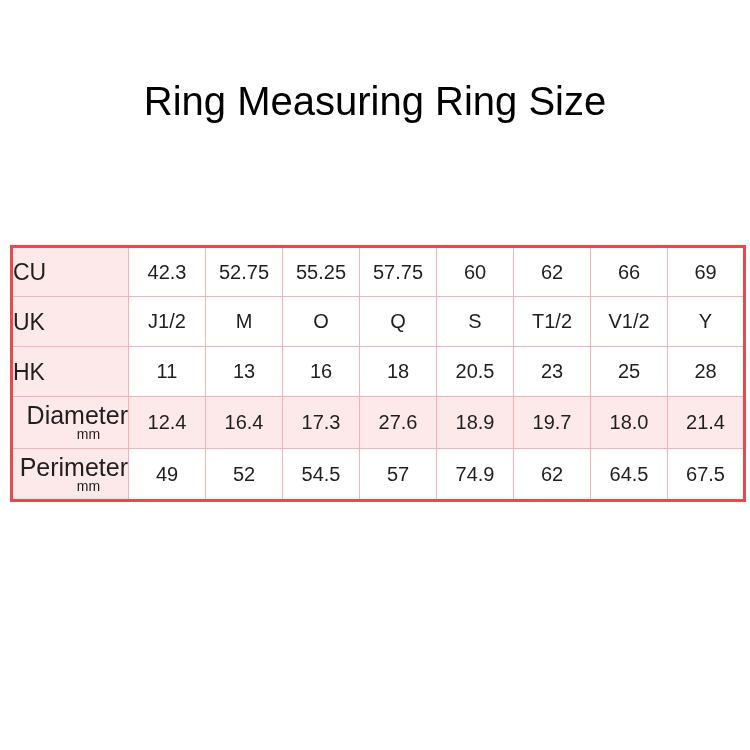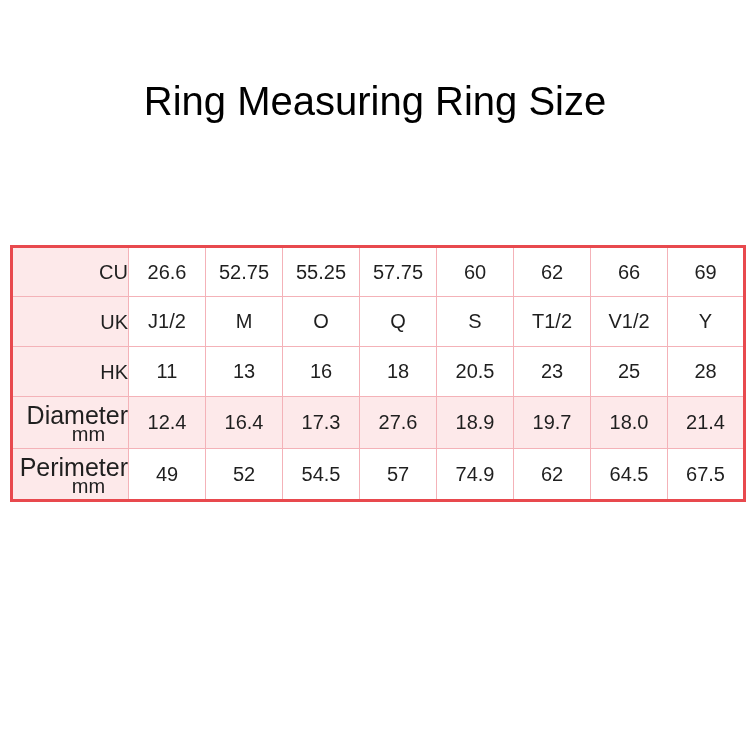--- a/index.html
+++ b/index.html
@@ -38,30 +38,30 @@
     vertical-align: middle;
     padding: 0;
     font-size: 20px;
     font-weight: 500;
     background: #ffffff;
   }
   table.conv th { background: #fde9ea; }
   tr.r { height: 50px; }
   tr.r-tall { height: 52px; }
   tr.alt td { background: #fde9ea; }
-  th .lbl { text-align: right; font-size: 20px; line-height: 22px; }
+  th .lbl { text-align: left; font-size: 23px; line-height: 22px; }
   th .unit { font-size: 0; line-height: 0; }
   tr.r-tall th .lbl {
     text-align: right;
     font-size: 25px;
     line-height: 25px;
     padding-left: 2px;
   }
   tr.r-tall th .unit {
-    font-size: 20px;
+    font-size: 14px;
     line-height: 16px;
     text-align: center;
     transform: translateX(18px);
     margin-top: -2px;
   }
 </style>
 </head>
 <body>
 
 <div class="page">
@@ -81,21 +81,21 @@
         <col style="width:77px">
         <col style="width:77px">
         <col style="width:77px">
     </colgroup>
     <tbody>
       <tr class="r">
         <th>
           <div class="lbl">CU</div>
           <div class="unit"></div>
         </th>
-        <td>26.6</td>
+        <td>42.3</td>
         <td>52.75</td>
         <td>55.25</td>
         <td>57.75</td>
         <td>60</td>
         <td>62</td>
         <td>66</td>
         <td>69</td>
       </tr>
       <tr class="r">
         <th>

